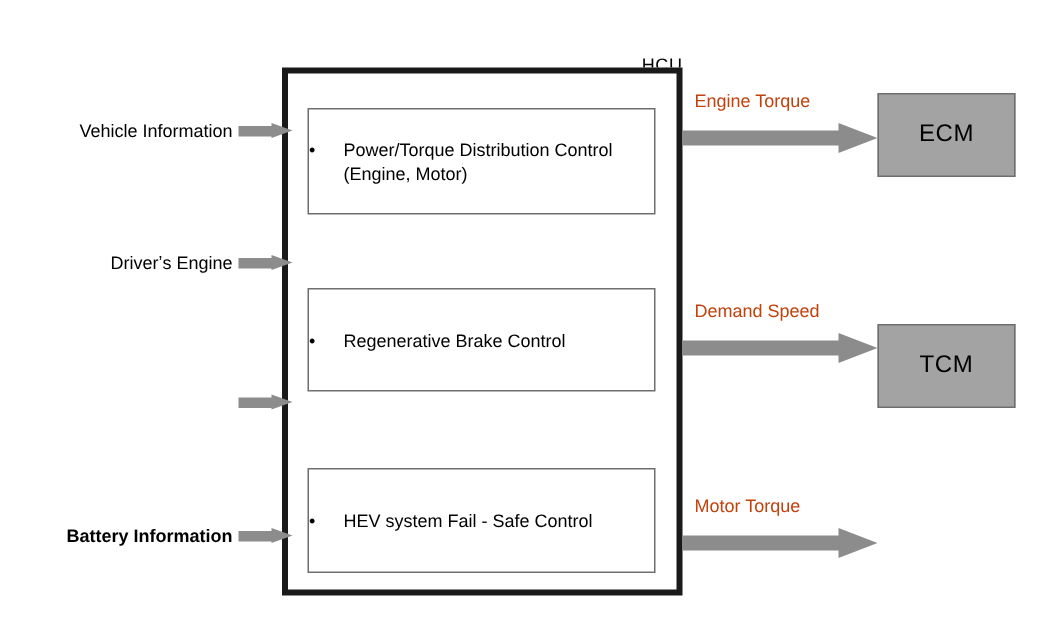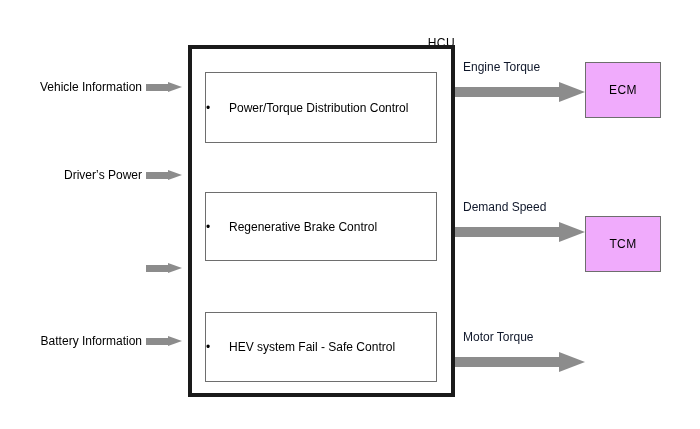--- a/index.html
+++ b/index.html
@@ -40,25 +40,25 @@
   .inner-text{
     font-size:12px;color:#000;line-height:16px;
     padding-left:12px;padding-right:6px;
     position:relative;
   }
   .inner-text .bullet{
     position:absolute;left:0px;top:0px;font-size:12px;line-height:16px;
   }
   .inner-text .lines{display:block;padding-left:11px;}
   .inner-text .lines span{display:block;white-space:nowrap;}
-  .in-row{position:absolute;left:0px;width:188px;height:18px;}
+  .in-row{position:absolute;left:0px;width:188px;height:18px;padding-left:13px;}
   #in-row-1{top:78px;}
   #in-row-2{top:166px;}
   #in-row-3{top:259px;}
-  #in-row-4{top:332px;}
+  #in-row-4{top:348px;font-weight:bold;}
   .in-row .lbl{
     position:absolute;right:46px;top:0px;
     font-size:12px;color:#000;white-space:nowrap;line-height:18px;
   }
 
   
   .arrow-s{
     position:absolute;right:6px;top:4px;
     width:36px;height:11px;
   }
@@ -74,62 +74,63 @@
   }
 
   
   .out-group{position:absolute;}
   #out-1{left:455px;top:60px;}
   #out-2{left:455px;top:200px;}
   #out-3{left:455px;top:330px;}
 
   .out-label{
     position:absolute;left:8px;top:0px;
-    font-size:12px;color:#0f172a;white-space:nowrap;
+    font-size:12px;color:#c2410c;white-space:nowrap;
   }
   .arrow-l{
     position:absolute;left:0px;top:22px;
     width:130px;height:20px;
   }
   .arrow-l .shaft{
     position:absolute;left:0;top:5px;width:106px;height:10px;background:#8c8c8c;
   }
   .arrow-l .head{
     position:absolute;left:104px;top:0px;
     width:0;height:0;
     border-top:10px solid transparent;
     border-bottom:10px solid transparent;
     border-left:26px solid #8c8c8c;
   }
 
   
   .unit-box{
-    position:absolute;left:585px;width:76px;height:56px;
-    border:1px solid #6e6e6e;background:#f0abfc;box-sizing:border-box;
+    position:absolute;left:585px;width:92px;height:56px;
+    border:1px solid #6e6e6e;background:#a3a3a3;box-sizing:border-box;
     display:flex;align-items:center;justify-content:center;
-    font-size:12px;color:#000;letter-spacing:.4px;
+    font-size:16px;color:#000;letter-spacing:.4px;
   }
   #unit-1{top:62px;}
   #unit-2{top:202px;margin-top:14px;}
   #unit-3{top:332px;}
 </style>
 </head>
 <body>
 
 <div id="stage">
 
   <div id="hcu-title">HCU</div>
 
   <div id="hcu-box"></div>
 
   <div class="inner-box" id="inner-1">
     <div class="inner-text">
       <span class="bullet">•</span>
       <span class="lines">
         <span>Power/Torque Distribution Control</span>
+        <span>(Engine, Motor)</span>
       </span>
     </div>
   </div>
 
   <div class="inner-box" id="inner-2">
     <div class="inner-text">
       <span class="bullet">•</span>
       <span class="lines">
         <span>Regenerative Brake Control</span>
       </span>
@@ -147,21 +148,21 @@
 
   <div class="in-row" id="in-row-1">
     <span class="lbl">Vehicle Information</span>
     <span class="arrow-s">
       <span class="shaft"></span>
         <span class="head"></span>
     </span>
   </div>
 
   <div class="in-row" id="in-row-2">
-    <span class="lbl">Driverʼs Power</span>
+    <span class="lbl">Driverʼs Engine</span>
     <span class="arrow-s">
       <span class="shaft"></span>
         <span class="head"></span>
     </span>
   </div>
 
   <div class="in-row" id="in-row-3">
     <span class="arrow-s">
       <span class="shaft"></span>
         <span class="head"></span>

